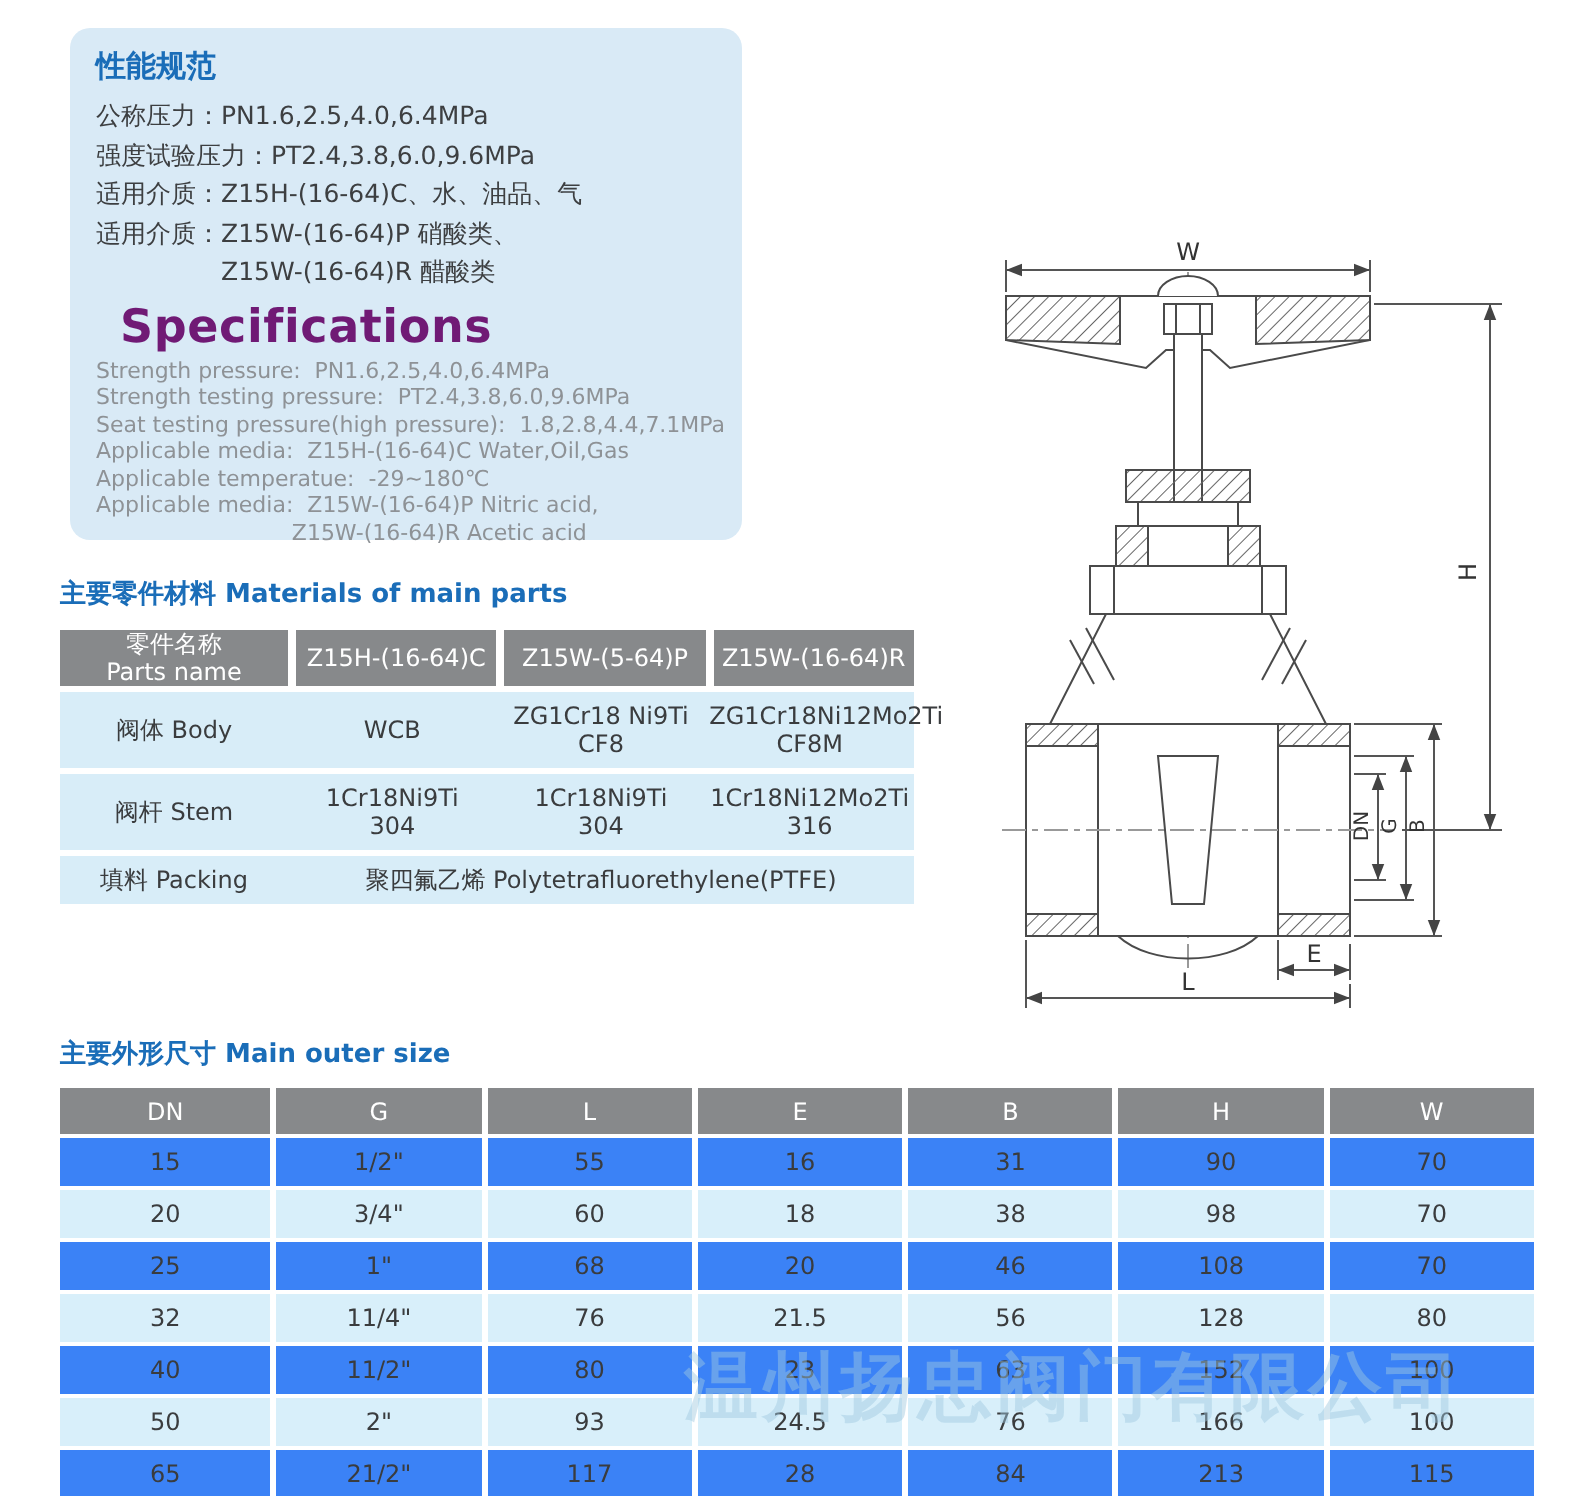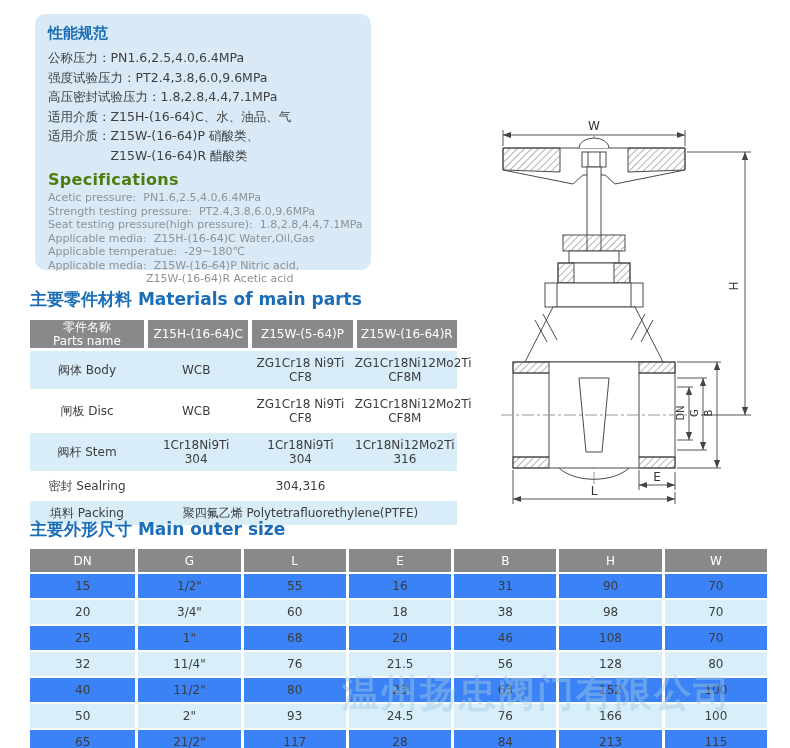--- a/index.html
+++ b/index.html
@@ -7,24 +7,24 @@
     width:790px;height:748px;position:relative;overflow:hidden;background:#ffffff;
     font-family:"DejaVu Sans","Liberation Sans",sans-serif;
   }
   
   .spec-panel{
     position:absolute;left:35px;top:14px;width:336px;height:256px;
     background:#d9eaf6;border-radius:10px;padding:8px 13px;box-sizing:border-box;
   }
   .spec-title-cn{color:#1a6db8;font-size:15px;font-weight:bold;margin:2px 0 5px 0;}
   .cn-line{font-size:12.5px;color:#3d3f41;line-height:19.5px;white-space:pre;}
-  .spec-title-en{color:#4d7c0f;font-size:16px;font-weight:bold;margin:5px 0 2px 0;letter-spacing:0.3px;}
+  .spec-title-en{color:#701a75;font-size:23px;font-weight:bold;margin:5px 0 2px 12px;letter-spacing:0.3px;}
   .en-line{font-size:11px;color:#8e9296;line-height:13.5px;white-space:pre;}
   
-  .sec-title{color:#1a6db8;font-size:17px;font-weight:bold;margin:0 0 6px 0;}
+  .sec-title{color:#1a6db8;font-size:13px;font-weight:bold;margin:0 0 6px 0;}
   
   .materials{position:absolute;left:30px;top:288px;width:427px;}
   .mat-table{border-collapse:separate;border-spacing:0 3px;width:427px;table-layout:fixed;}
   .mat-table th{
     background:#87898b;color:#fff;font-size:12px;font-weight:normal;
     padding:0 2px;text-align:center;line-height:14px;
   }
   .mat-table th + th{border-left:4px solid #fff;}
   .mat-table .parts-th{width:110px;white-space:pre-line;}
   .mat-table td{
@@ -57,28 +57,27 @@
   }
 </style>
 </head>
 <body>
 
 <section class="spec-panel">
   <h2 class="spec-title-cn">性能规范</h2>
   <div>
       <div class="cn-line">公称压力：PN1.6,2.5,4.0,6.4MPa</div>
       <div class="cn-line">强度试验压力：PT2.4,3.8,6.0,9.6MPa</div>
-      <div class="cn-line">高压密封试验压力：1.8,2.8,4.4,7.1MPa</div>
       <div class="cn-line">适用介质：Z15H-(16-64)C、水、油品、气</div>
       <div class="cn-line">适用介质：Z15W-(16-64)P 硝酸类、</div>
       <div class="cn-line">　　　　　Z15W-(16-64)R 醋酸类</div>
     </div>
   <h2 class="spec-title-en">Specifications</h2>
   <div>
-      <div class="en-line">Acetic pressure:  PN1.6,2.5,4.0,6.4MPa</div>
+      <div class="en-line">Strength pressure:  PN1.6,2.5,4.0,6.4MPa</div>
       <div class="en-line">Strength testing pressure:  PT2.4,3.8,6.0,9.6MPa</div>
       <div class="en-line">Seat testing pressure(high pressure):  1.8,2.8,4.4,7.1MPa</div>
       <div class="en-line">Applicable media:  Z15H-(16-64)C Water,Oil,Gas</div>
       <div class="en-line">Applicable temperatue:  -29~180℃</div>
       <div class="en-line">Applicable media:  Z15W-(16-64)P Nitric acid,</div>
       <div class="en-line">                            Z15W-(16-64)R Acetic acid</div>
     </div>
 </section>
 
 <div class="drawing">
@@ -198,40 +197,28 @@
     </thead>
     <tbody id="mat-body">
         <tr class="blue">
           <td>阀体 Body</td>
           <td>WCB</td>
           <td>ZG1Cr18 Ni9Ti
 CF8</td>
           <td>ZG1Cr18Ni12Mo2Ti
 CF8M</td>
         </tr>
-        <tr>
-          <td>闸板 Disc</td>
-          <td>WCB</td>
-          <td>ZG1Cr18 Ni9Ti
-CF8</td>
-          <td>ZG1Cr18Ni12Mo2Ti
-CF8M</td>
-        </tr>
         <tr class="blue">
           <td>阀杆 Stem</td>
           <td>1Cr18Ni9Ti
 304</td>
           <td>1Cr18Ni9Ti
 304</td>
           <td>1Cr18Ni12Mo2Ti
 316</td>
-        </tr>
-        <tr>
-          <td>密封 Sealring</td>
-          <td colspan="3">304,316</td>
         </tr>
         <tr class="blue">
           <td>填料 Packing</td>
           <td colspan="3">聚四氟乙烯 Polytetrafluorethylene(PTFE)</td>
         </tr>
       </tbody>
   </table>
 </section>
 
 <section class="sizes">

